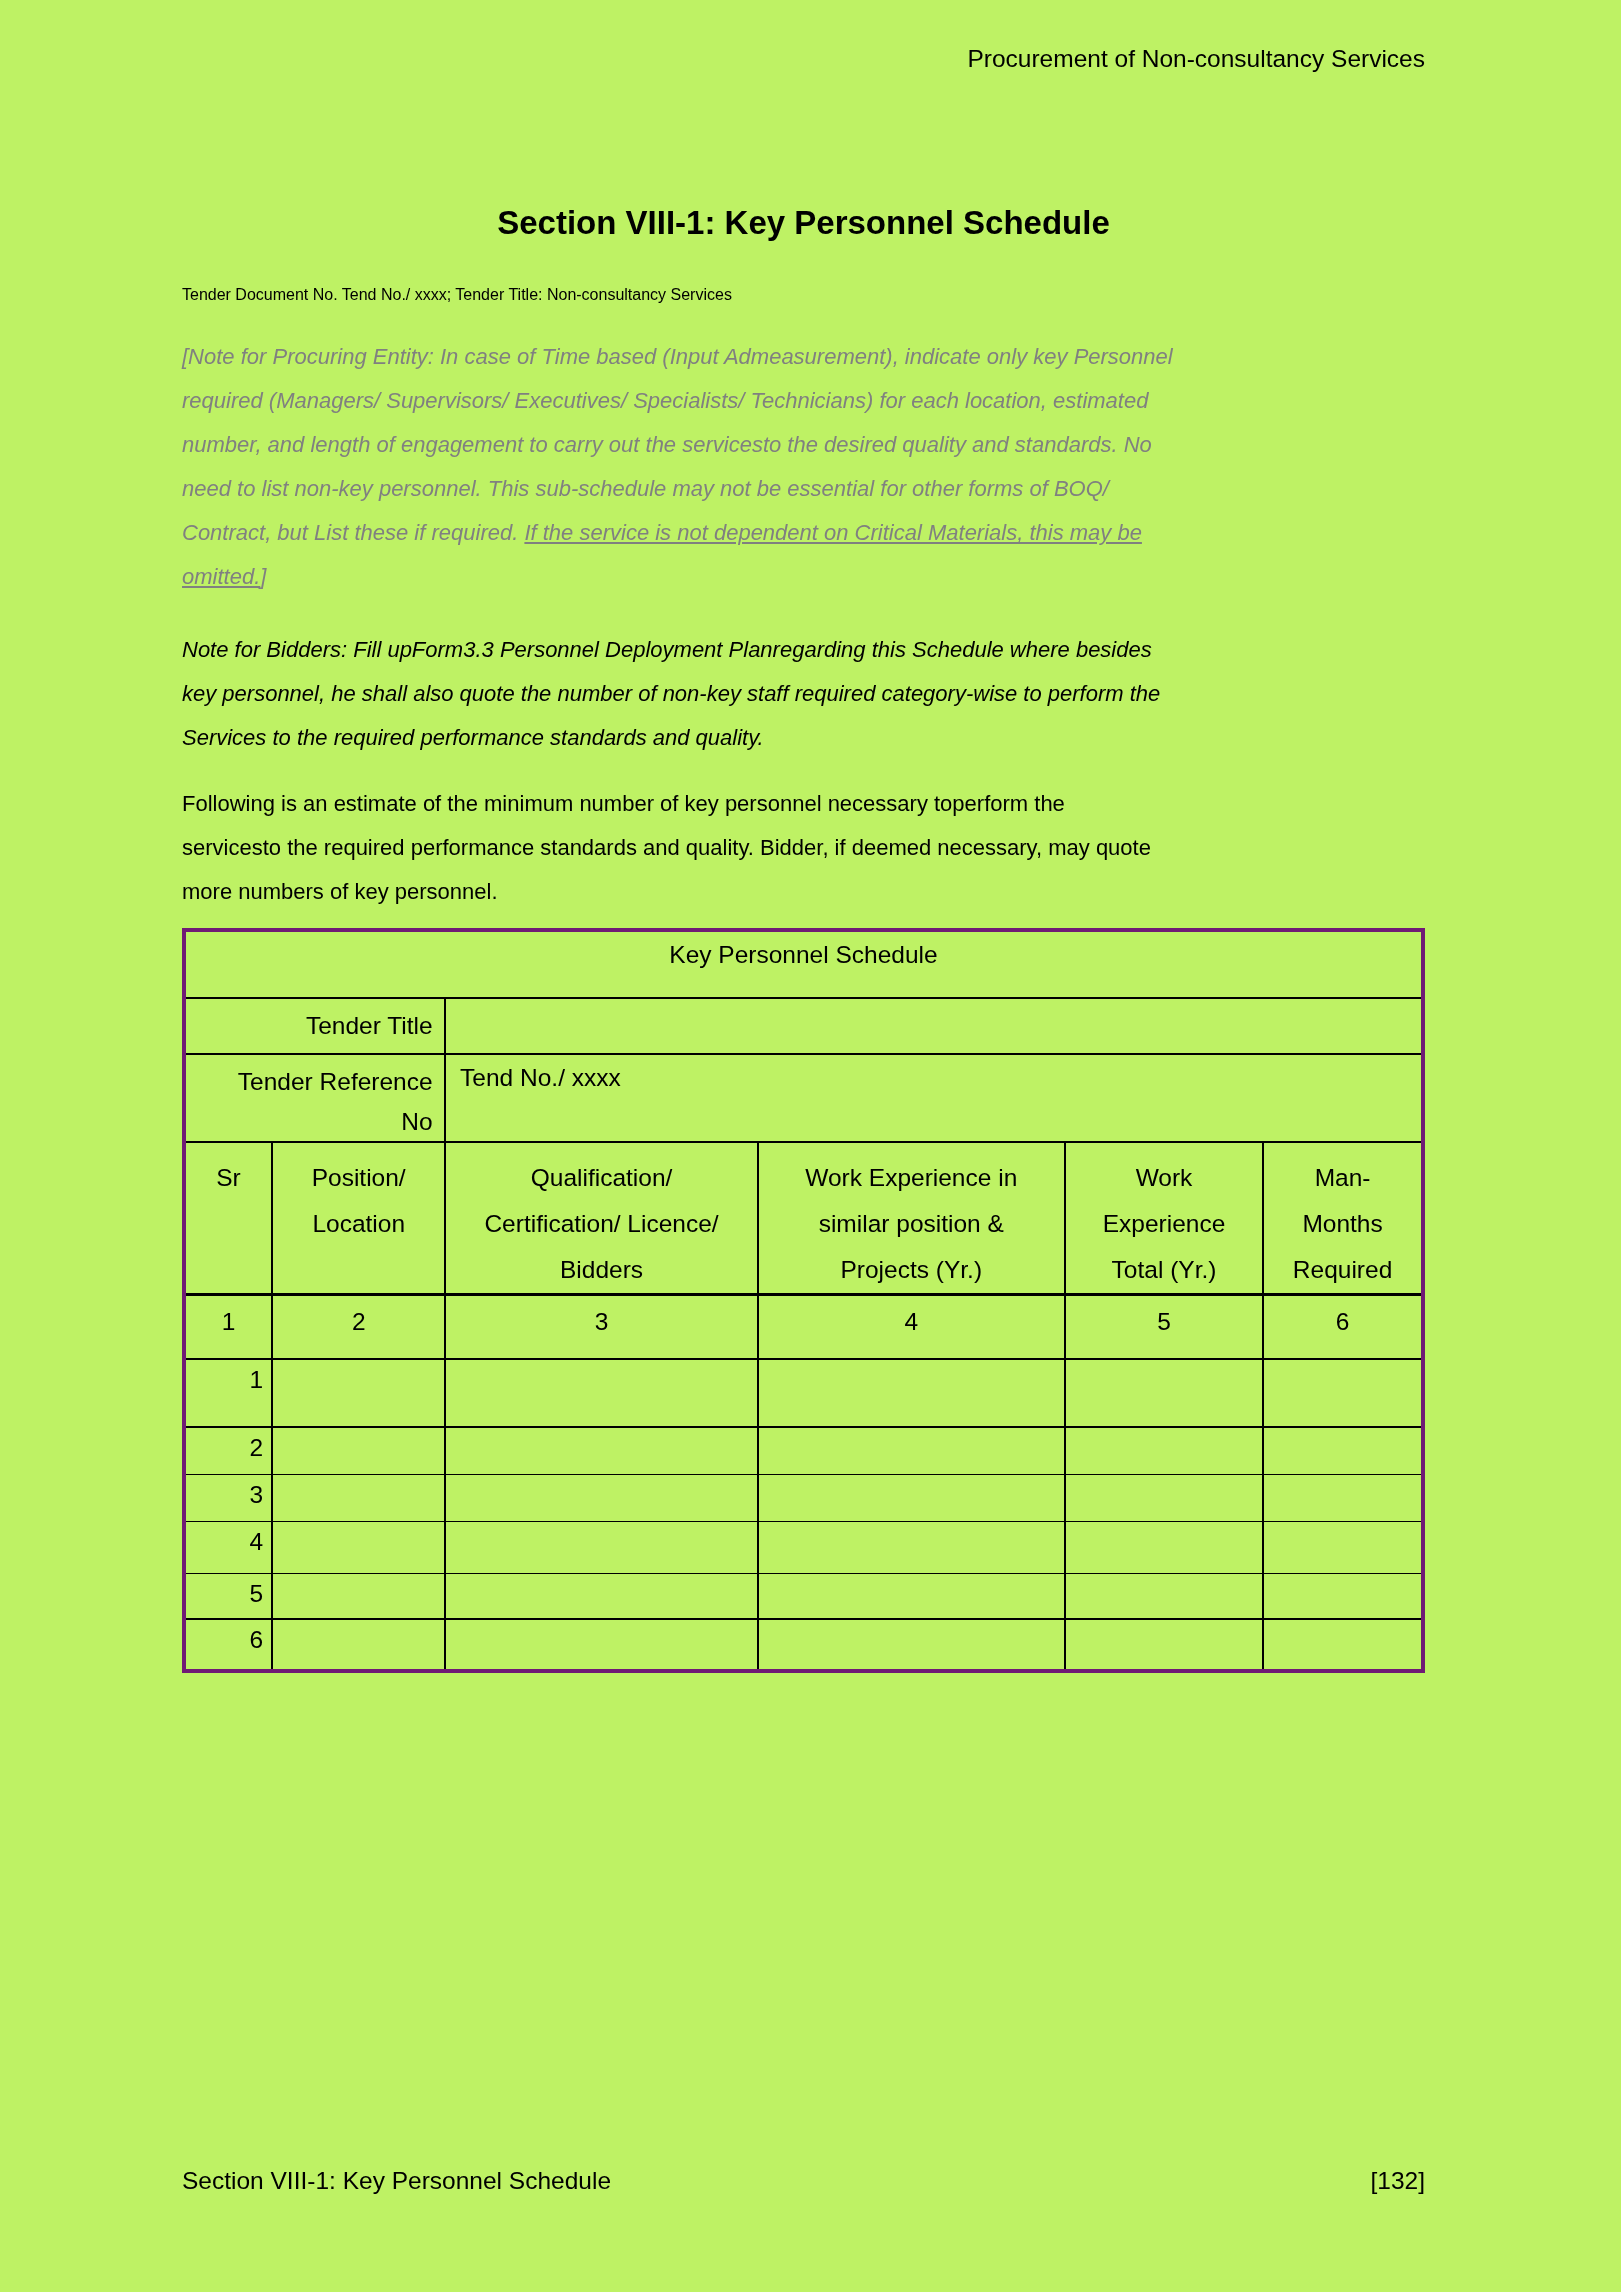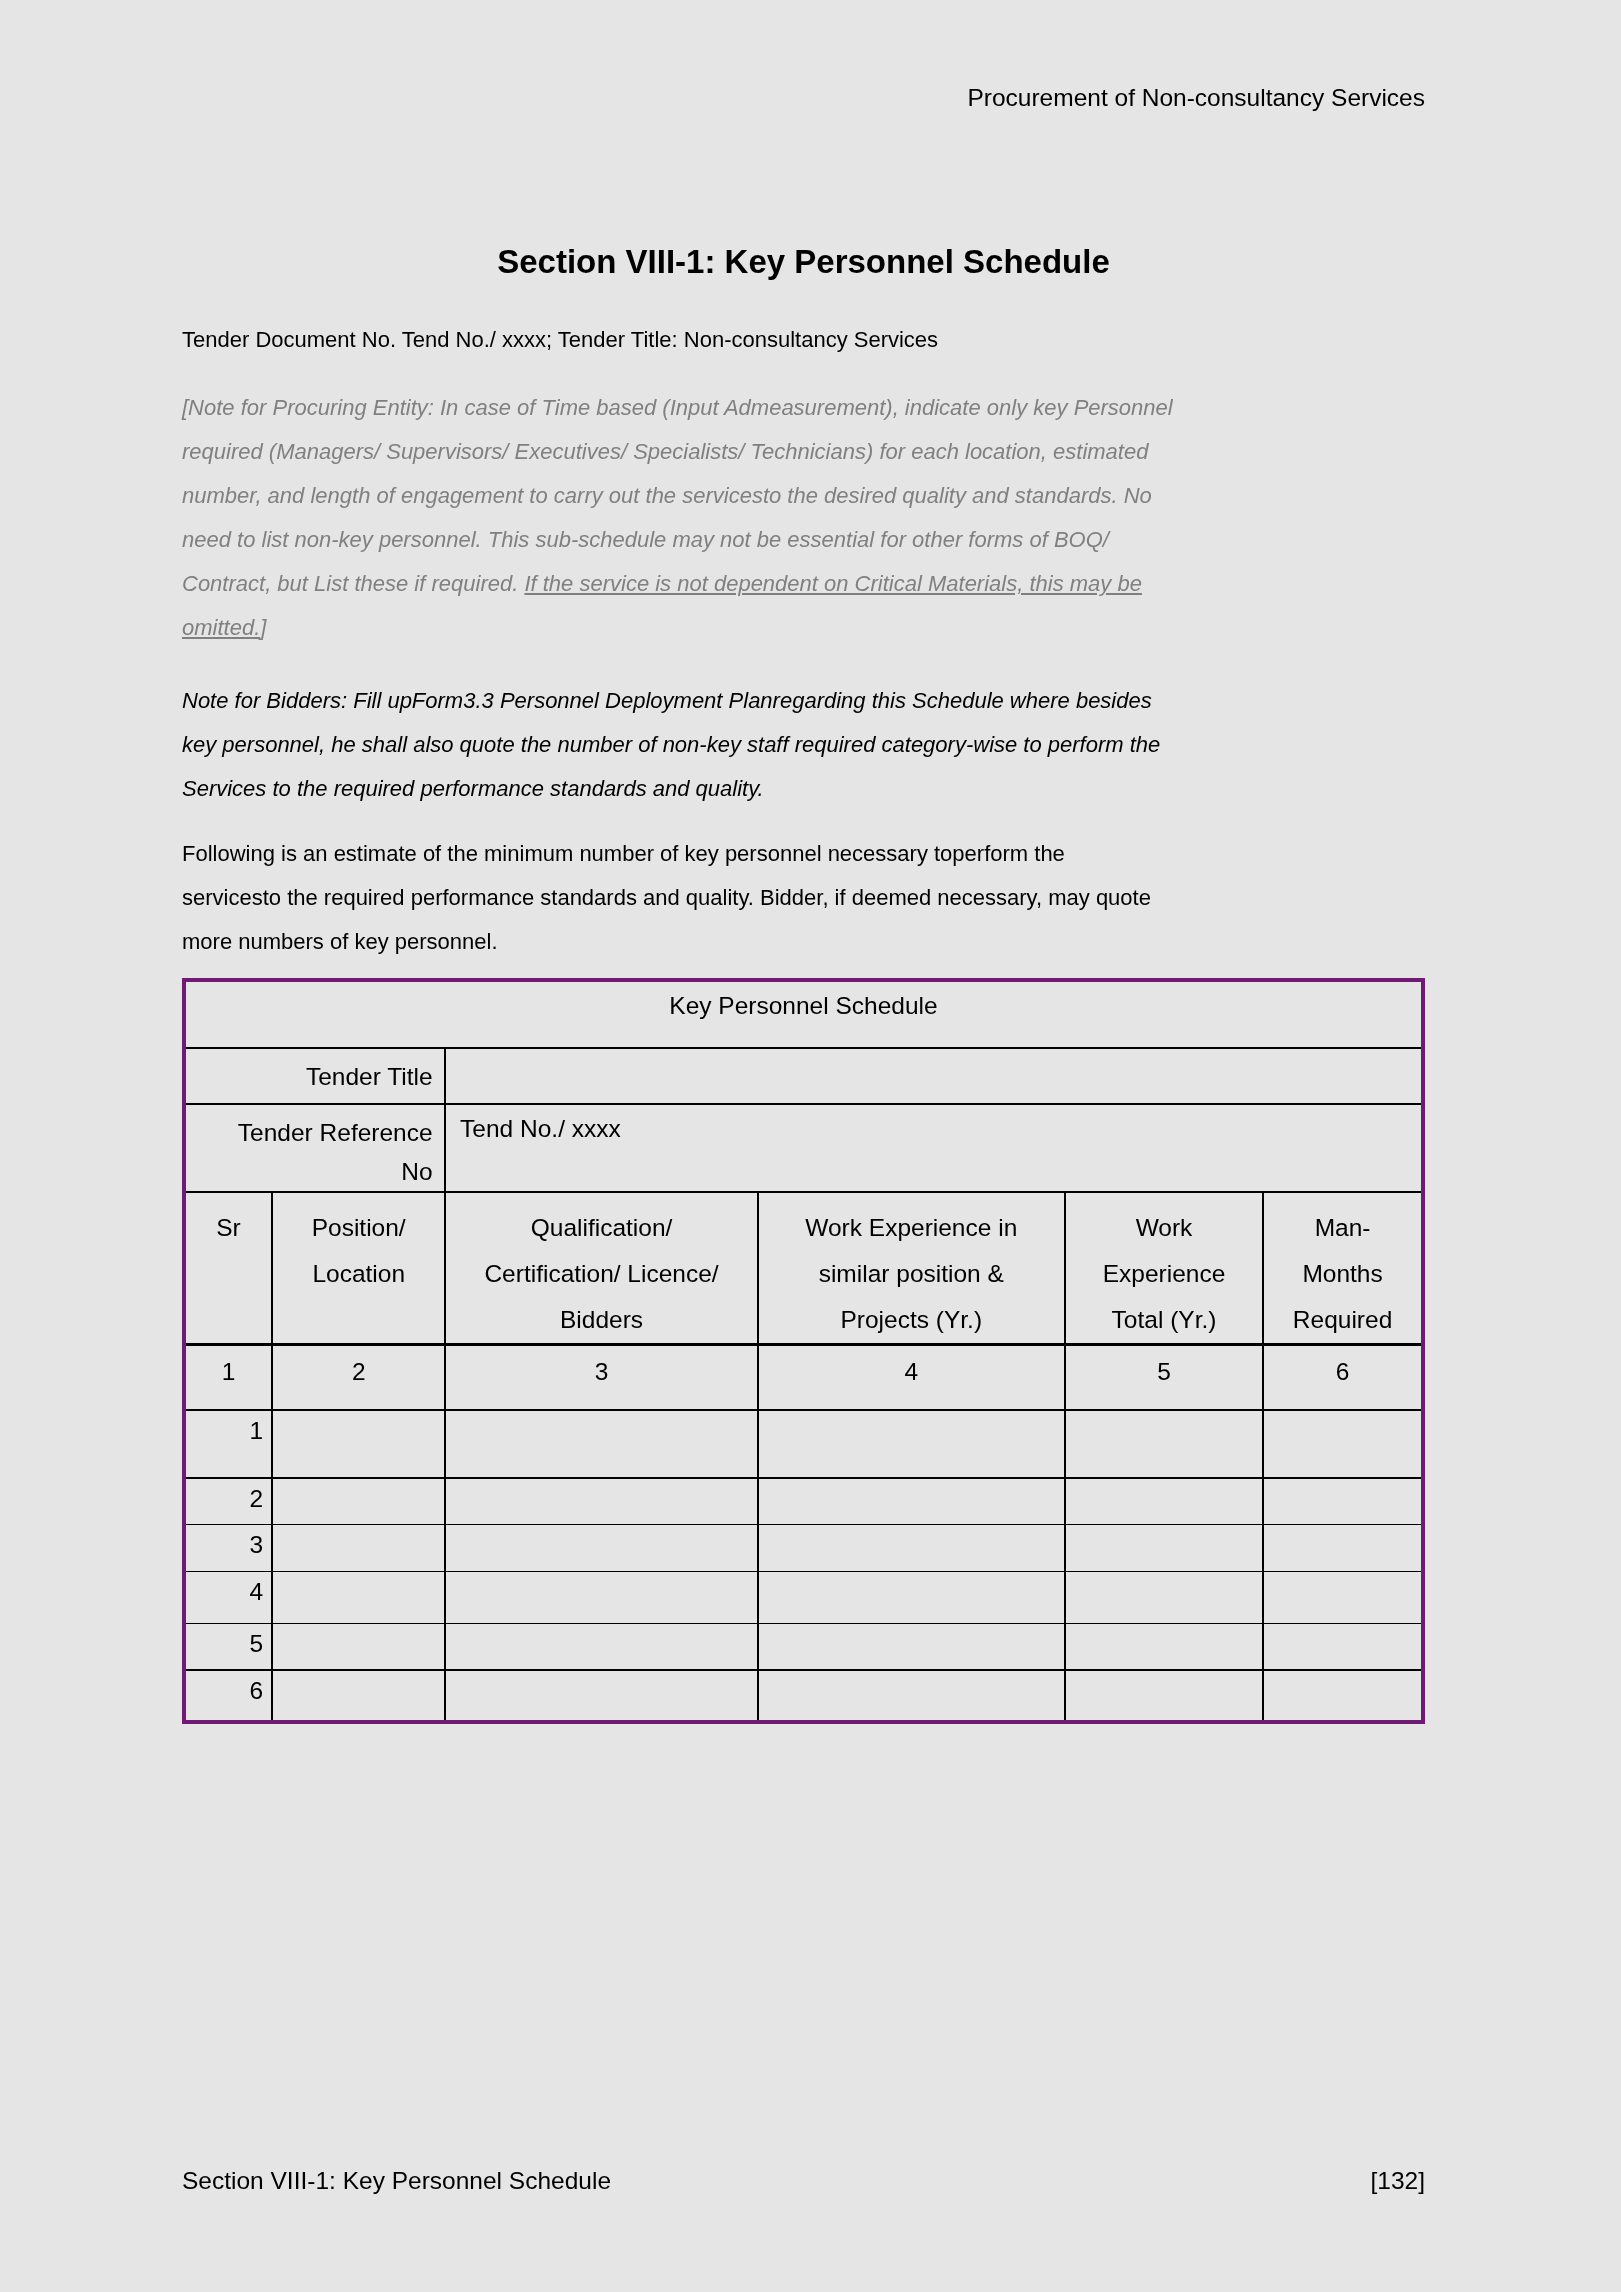--- a/index.html
+++ b/index.html
@@ -1,41 +1,41 @@
 <!DOCTYPE html>
 <html><head>
 <meta charset="utf-8">
 <style>
   * { margin: 0; padding: 0; box-sizing: border-box; }
   html, body { background: #ffffff; }
   .page {
     position: relative;
     width: 1621px;
     height: 2293px;
-    background: #e5e5e5;
+    background: #bef264;
     font-family: "Liberation Sans", "DejaVu Sans", sans-serif;
     color: #000000;
-    padding: 83px 196px 0 182px;
+    padding: 44px 196px 0 182px;
     overflow: hidden;
   }
   .running-header {
     text-align: right;
     font-size: 24.5px;
     line-height: 1.25;
     margin-bottom: 127px;
   }
   .doc-title {
     text-align: center;
     font-size: 33px;
     font-weight: bold;
     line-height: 1.3;
     margin-bottom: 35px;
   }
   .doc-subtitle {
-    font-size: 22px;
+    font-size: 16px;
     line-height: 1.9;
     margin-bottom: 25.5px;
   }
   .para {
     font-size: 22px;
     line-height: 2.0;
     white-space: pre-line;
   }
   .procuring-note {
     color: #808080;

